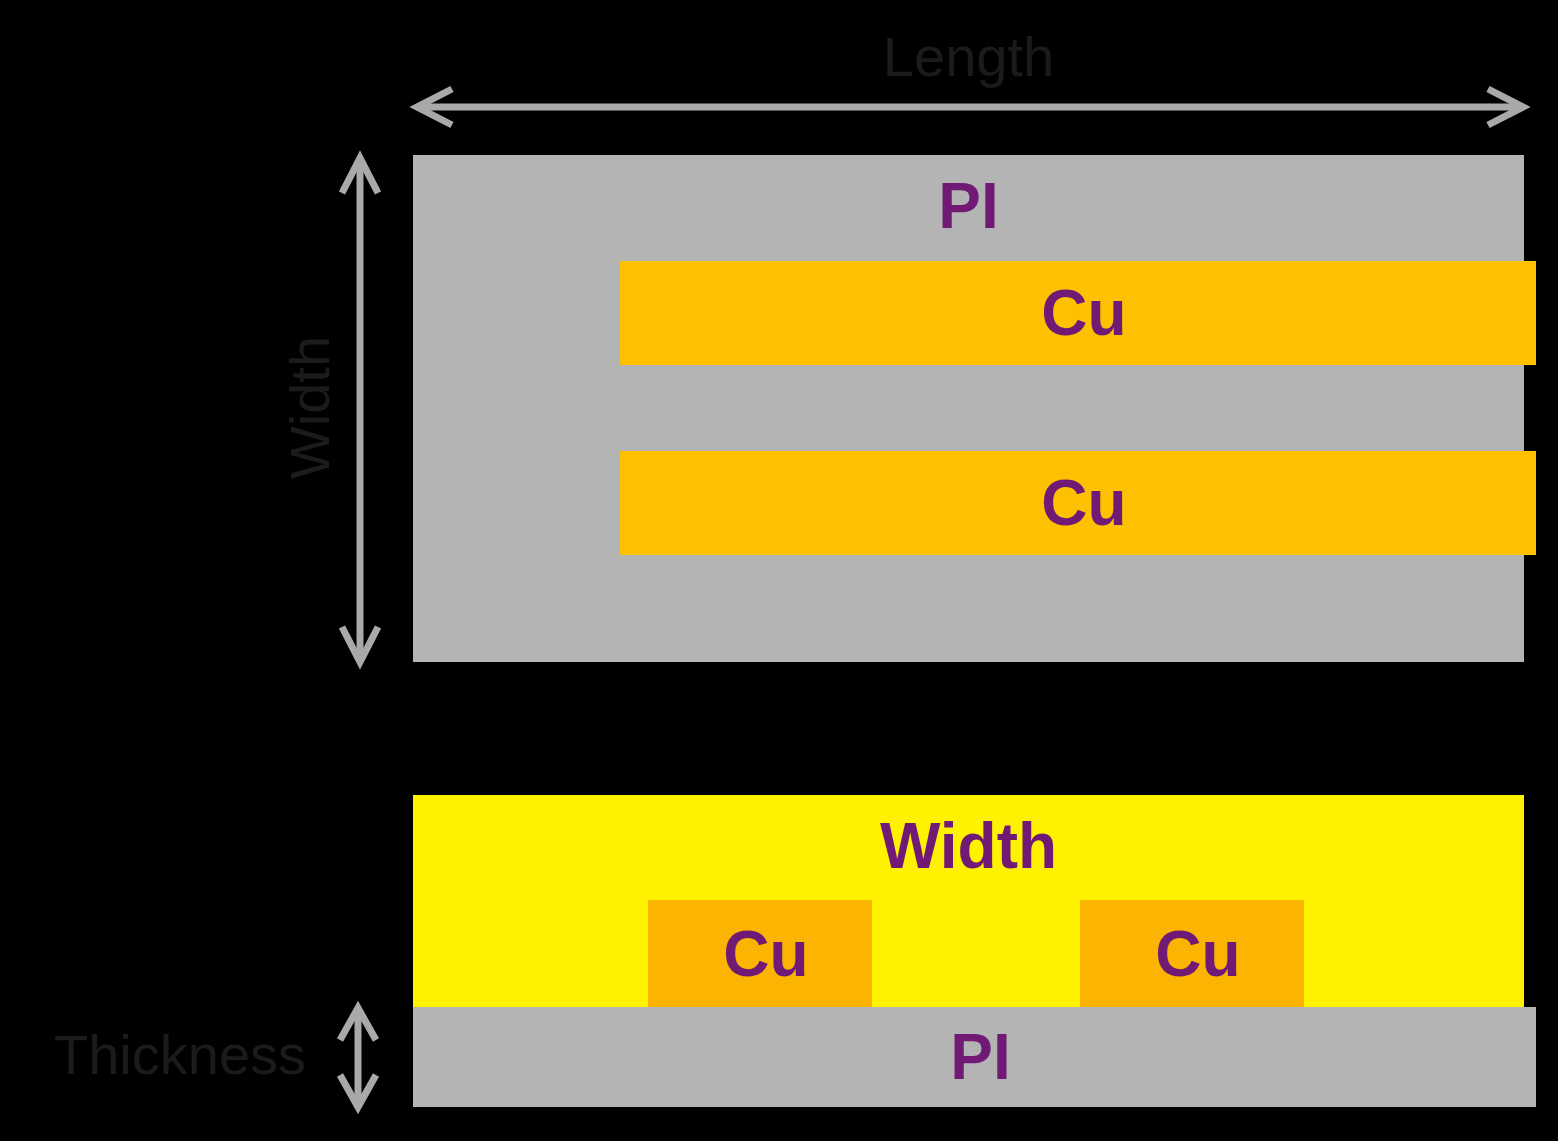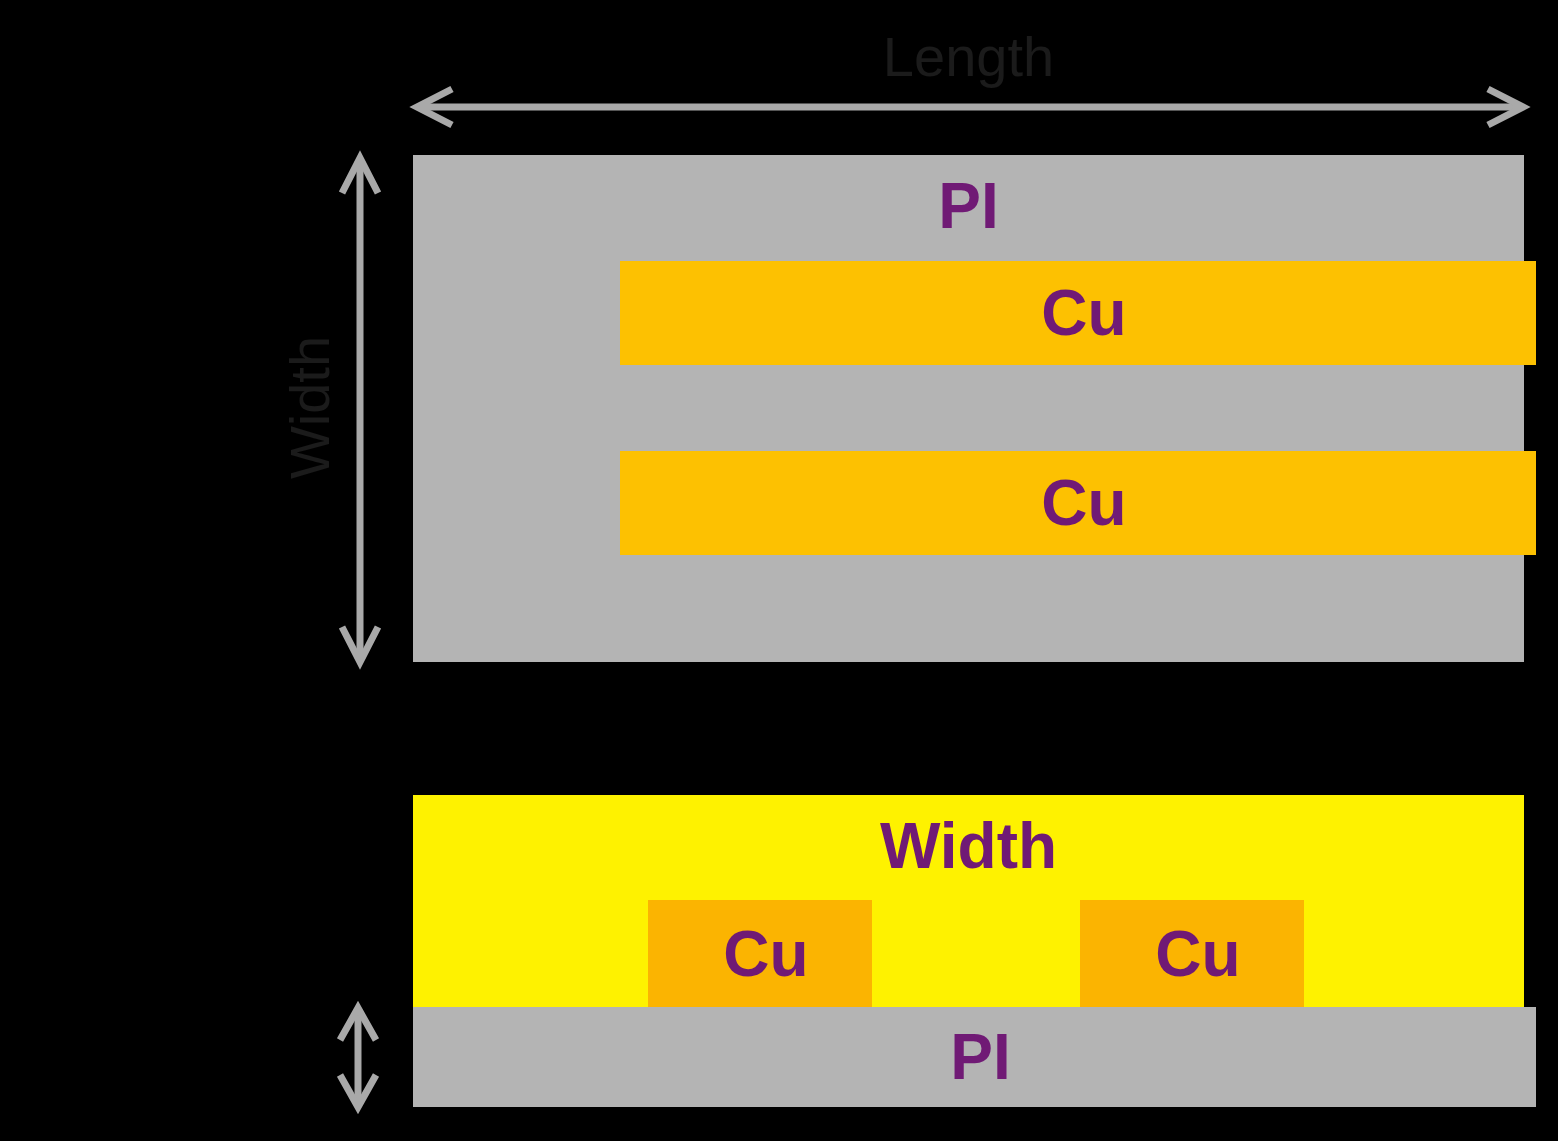--- a/index.html
+++ b/index.html
@@ -101,20 +101,21 @@
 
     <div class="layer-rect center-flex" style="left: 667px; top: 105px; width: 212px; height: 107px; background-color: rgb(251, 180, 1);">
       <span class="layer-label">Cu</span>
     </div>
   </div>
 
   <div class="layer-rect center-flex" style="left: 413px; top: 1007px; width: 1111px; height: 100px; background-color: rgb(180, 180, 180);">
     <span class="layer-label">PI</span>
   </div>
 
+  <div class="abs dim-label" style="left:30px; top:1022px; width:300px; text-align:center;">Thickness</div>
 
   <svg class="arrow" style="left:334px; top:1000px;" width="48" height="115" viewBox="0 0 48 115">
     <g fill="none" stroke-width="7" stroke="#A9A9A9">
       <line x1="24" y1="8" x2="24" y2="107"></line>
       <polyline points="6,40 24,8 42,40"></polyline>
       <polyline points="6,75 24,107 42,75"></polyline>
     </g>
   </svg>
 
 </div>

